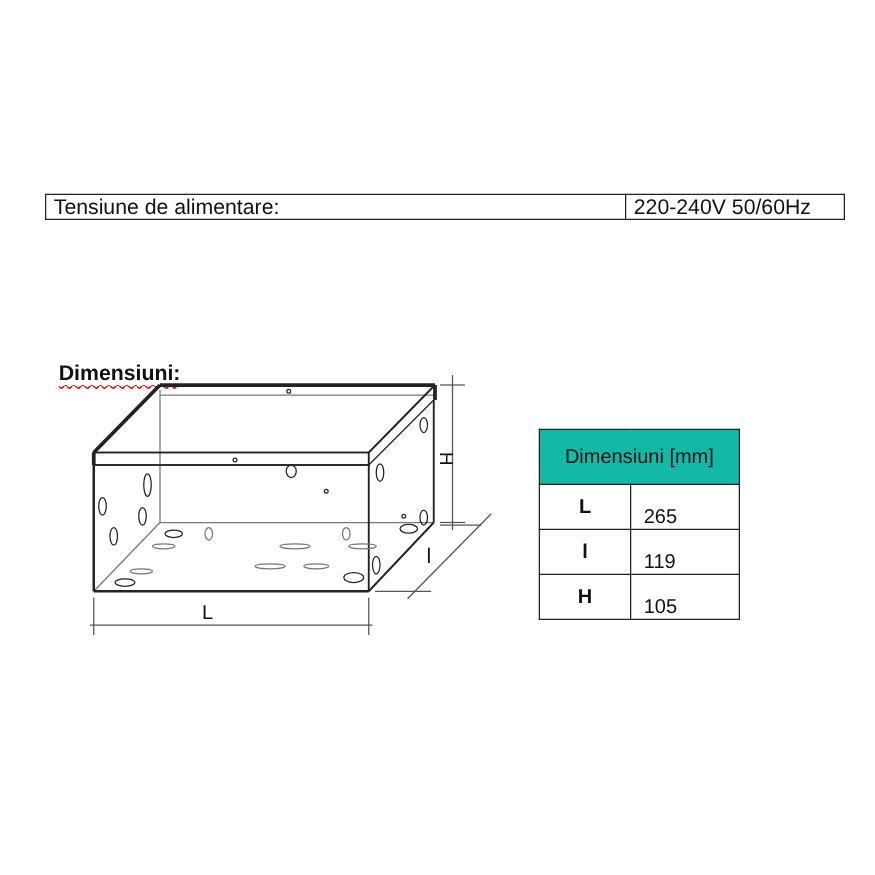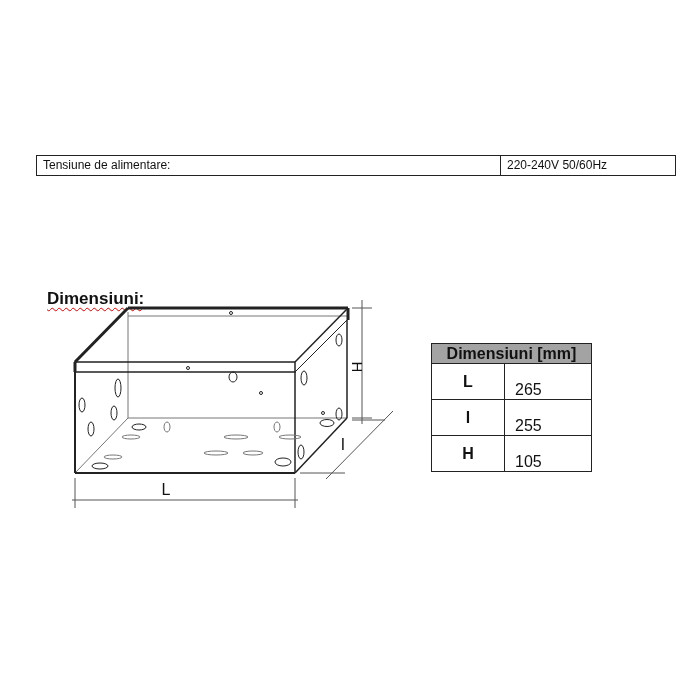--- a/index.html
+++ b/index.html
@@ -1,22 +1,22 @@
 <!DOCTYPE html>
 <html><head>
 <meta charset="utf-8">
 <style>
   html,body{margin:0;padding:0;background:#fff;}
   body{width:700px;height:700px;position:relative;overflow:hidden;font-family:"Liberation Sans",sans-serif;color:#111;}
-  .spec{position:absolute;left:36px;top:155px;width:640px;border-collapse:collapse;font-size:12px;}
+  .spec{position:absolute;left:36px;top:155px;width:640px;border-collapse:collapse;font-size:17px;}
   .spec td{border:1.5px solid #222;height:19px;padding:0 6px;line-height:19px;}
   .spec td.v{width:162px;}
   .heading{position:absolute;left:47px;top:254px;font-size:17px;font-weight:bold;text-decoration:underline wavy #d00;text-decoration-thickness:1px;text-underline-offset:3px;margin-top:35px;}
   .dims{position:absolute;left:431px;top:343px;width:161px;border-collapse:collapse;font-size:16px;}
-  .dims th{background:#a3a3a3;font-weight:bold;border:1.5px solid #222;height:19px;padding:0;line-height:19px;}
+  .dims th{background:#14b8a6;font-weight:normal;border:1.5px solid #222;height:19px;padding:12px;line-height:19px;}
   .dims td{border:1.5px solid #222;height:19px;line-height:19px;padding:16px 0 0 10px;}
   .dims td.k{text-align:center;font-weight:bold;width:72px;padding:0;}
   svg.diagram{position:absolute;left:0;top:0;}
 </style>
 </head>
 <body>
 
 <table class="spec">
   <tbody>
       <tr>
@@ -96,20 +96,20 @@
   <tbody>
       <tr>
     <th colspan="2">Dimensiuni [mm]</th>
   </tr>
   <tr>
     <td class="k">L</td>
     <td>265</td>
   </tr>
   <tr>
     <td class="k">l</td>
-    <td>255</td>
+    <td>119</td>
   </tr>
   <tr>
     <td class="k">H</td>
     <td>105</td>
   </tr>
 </tbody>
   </table>
 
 </body></html>

